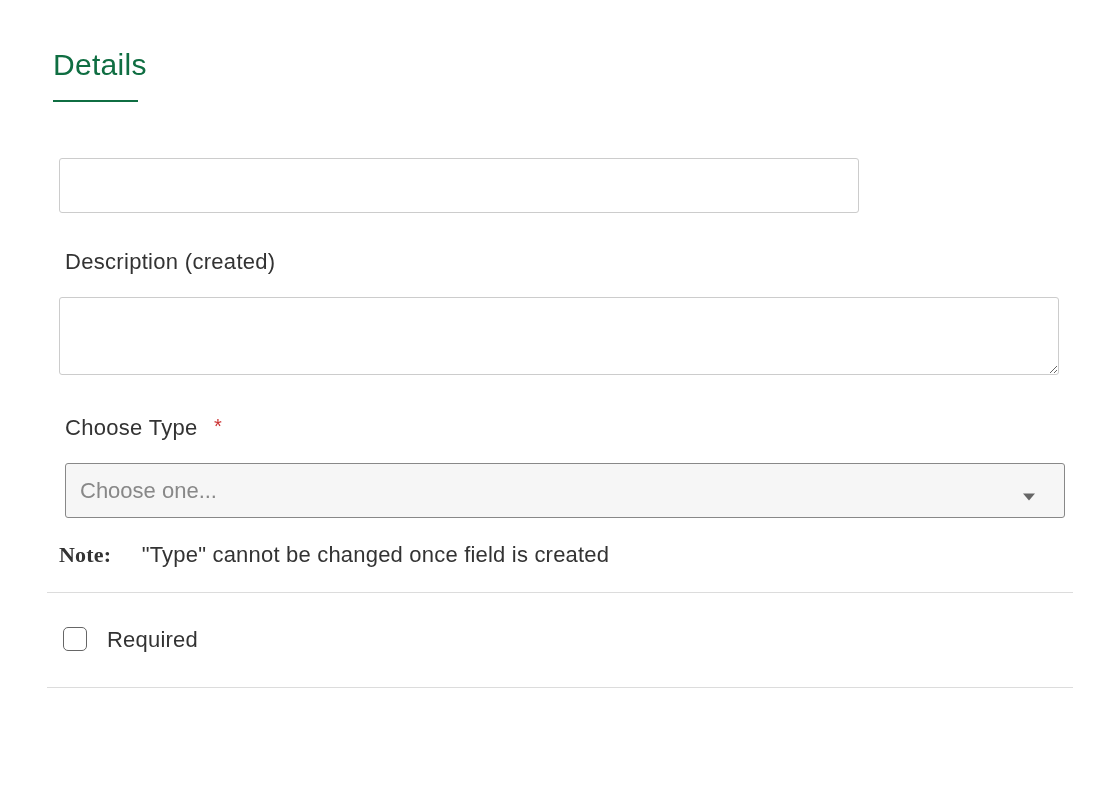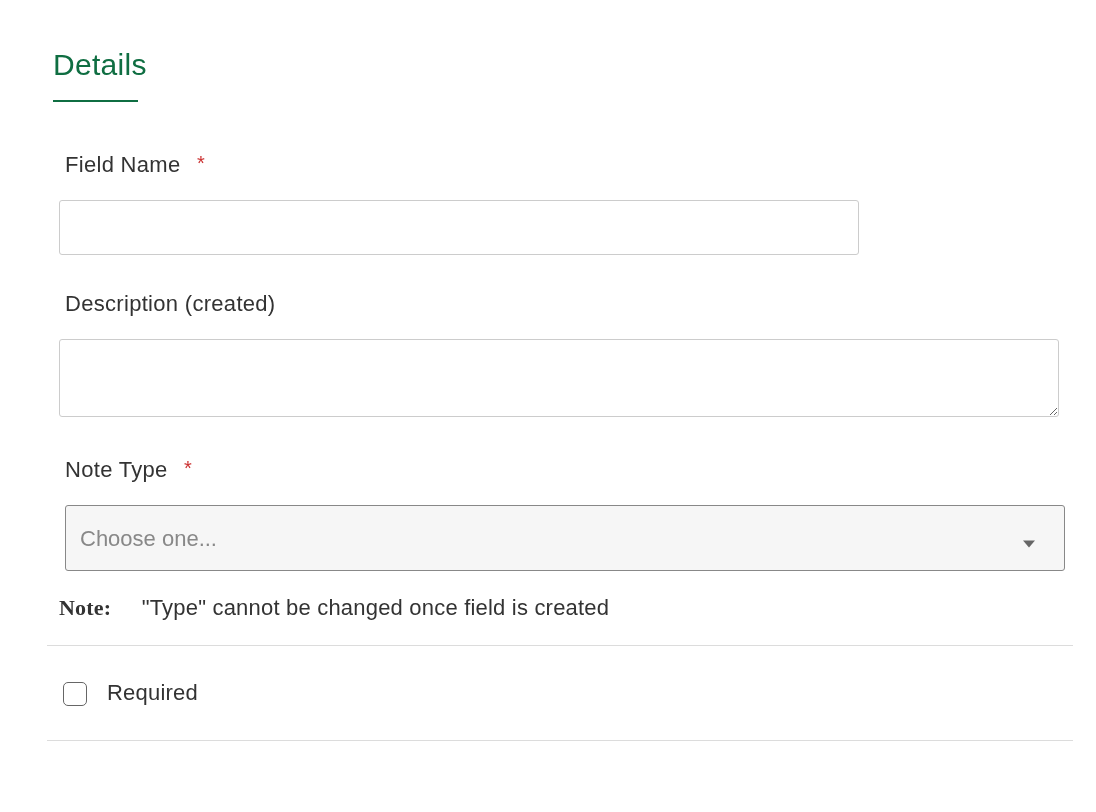--- a/index.html
+++ b/index.html
@@ -66,21 +66,21 @@
       color: #333;
       font-family: inherit;
       resize: both;
     }
     .select-wrapper {
       position: relative;
       width: 1000px;
     }
     .select-input {
       width: 100%;
-      height: 66px;
+      height: 55px;
       border: 1.5px solid #888888;
       border-radius: 3px;
       font-size: 22px;
       padding: 0 14px;
       background: #f6f6f6;
       color: #888;
       font-family: inherit;
       appearance: none;
       -webkit-appearance: none;
       -moz-appearance: none;
@@ -109,21 +109,21 @@
       font-weight: 700;
       font-family: Liberation Serif, serif;
     }
     .divider {
       border: none;
       border-top: 1px solid #dcdcdc;
       margin: 0;
     }
     .checkbox-row {
       display: flex;
-      align-items: flex-end;
+      align-items: flex-start;
       padding: 22px 4px;
     }
     .checkbox-input {
       width: 24px;
       height: 24px;
       border: 1.5px solid #666;
       border-radius: 5px;
       appearance: none;
       -webkit-appearance: none;
       cursor: pointer;
@@ -141,37 +141,33 @@
       letter-spacing: 0.2px;
     }
   </style>
 </head>
 <body>
 
 <h2 class="section-title">Details</h2>
 <div class="title-underline"></div>
 
 <div class="form-group">
-  <label class="form-label">
-    <span>Field Name</span>
-    <span class="required-asterisk">*</span>
-  </label>
   <input type="text" class="text-input" value="" style="">
 </div>
 
 <div class="form-group">
   <label class="form-label">
     <span>Description (created)</span>
   </label>
   <textarea class="textarea-input" style=""></textarea>
 </div>
 
 <div class="form-group" style="margin-bottom:18px;">
   <label class="form-label">
-    <span>Note Type</span>
+    <span>Choose Type</span>
     <span class="required-asterisk">*</span>
   </label>
   <div class="select-wrapper">
     <select class="select-input">
       <option value="">Choose one...</option>
     </select>
     <div class="select-caret"></div>
   </div>
 </div>
 

